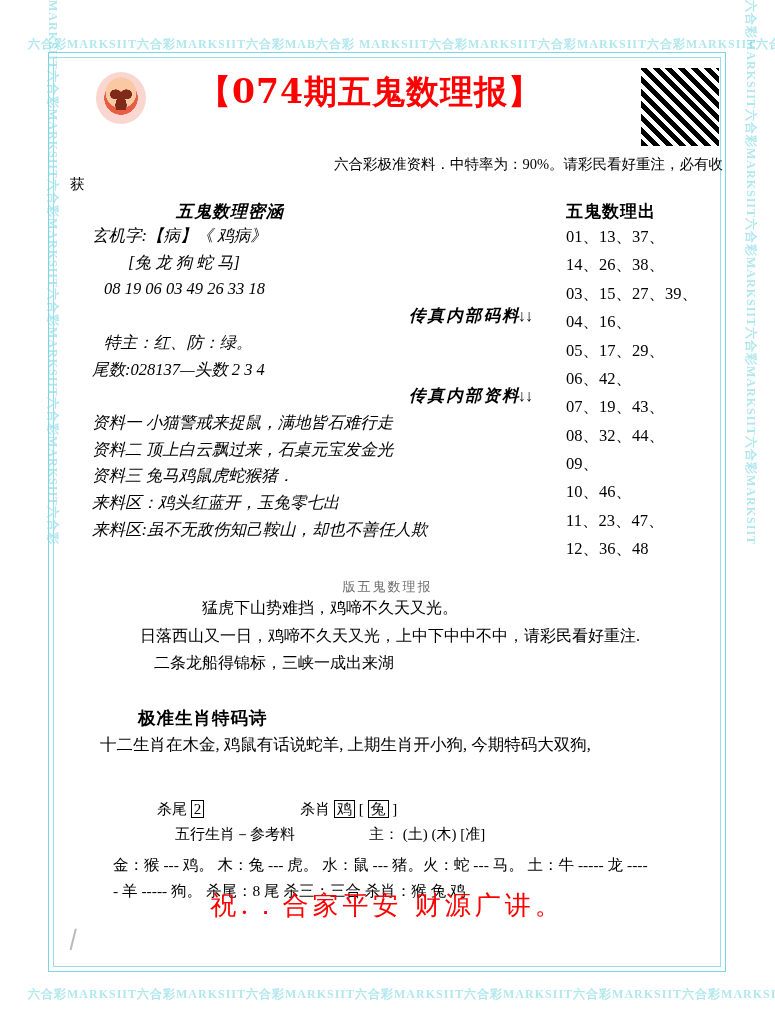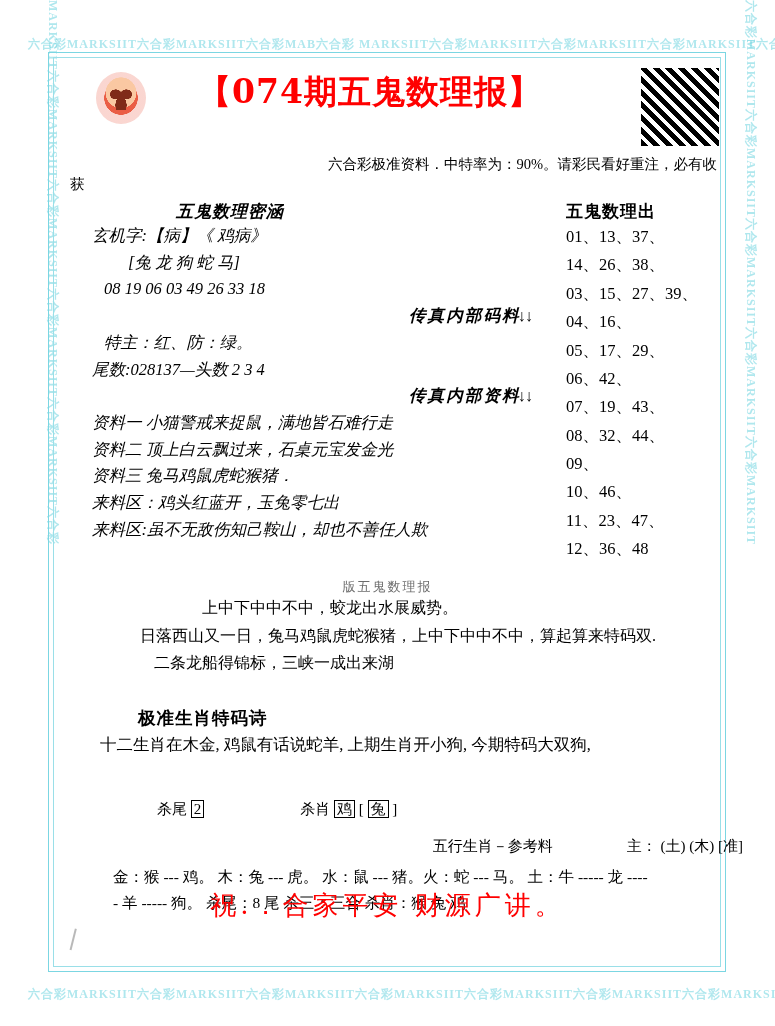--- a/index.html
+++ b/index.html
@@ -107,21 +107,21 @@
     background-color: #000;
     background-image:
       repeating-linear-gradient(90deg, #fff 0 3px, rgba(255,255,255,0) 3px 6px),
       repeating-linear-gradient(0deg, #fff 0 3px, rgba(255,255,255,0) 3px 6px),
       repeating-linear-gradient(45deg, #000 0 5px, #fff 5px 9px);
     background-blend-mode: multiply, multiply, normal;
   }
 
   .subtitle {
     position: absolute;
-    left: 77px; top: 154px;
+    left: 83px; top: 154px;
     width: 640px;
     text-align: right;
     font-size: 14.5px;
     color: #000;
     line-height: 1.5;
   }
   .subtitle-wrap2 {
     position: absolute;
     left: 70px; top: 175px;
     font-size: 14.5px;
@@ -226,22 +226,21 @@
     display: flex;
     font-size: 15px;
     padding-left: 44px;
     gap: 96px;
   }
   .tail-row2 {
     display: flex;
     font-size: 15px;
     padding-left: 62px;
     gap: 74px;
-    margin-top: 18px;
-    justify-content: flex-end;
+    margin-top: 6px;
   }
   .tail-box {
     border: 1px solid #000;
     padding: 0 2px;
   }
   .five {
     margin-top: 8px;
     font-size: 15.5px;
     line-height: 1.7;
   }
@@ -318,22 +317,22 @@
     <div class="num-line">07、19、43、</div>
     <div class="num-line">08、32、44、</div>
     <div class="num-line">09、</div>
     <div class="num-line">10、46、</div>
     <div class="num-line">11、23、47、</div>
     <div class="num-line">12、36、48</div>
   </div>
 
   <div class="mid-title">版五鬼数理报</div>
   <div class="mid-lines">
-    <div class="l c1">上中下中中不中，蛟龙出水展威势。</div>
-    <div class="l c2">日落西山又一日，兔马鸡鼠虎蛇猴猪，上中下中中不中，算起算来特码双.</div>
+    <div class="l c1">猛虎下山势难挡，鸡啼不久天又光。</div>
+    <div class="l c2">日落西山又一日，鸡啼不久天又光，上中下中中不中，请彩民看好重注.</div>
     <div class="l c3">二条龙船得锦标，三峡一成出来湖</div>
   </div>
 
   <div class="poem-head">极准生肖特码诗</div>
   <div class="poem">
     <div class="p">十二生肖在木金, 鸡鼠有话说蛇羊, 上期生肖开小狗, 今期特码大双狗,</div>
   </div>
 
   <div class="tail">
     <div class="tail-row1">

